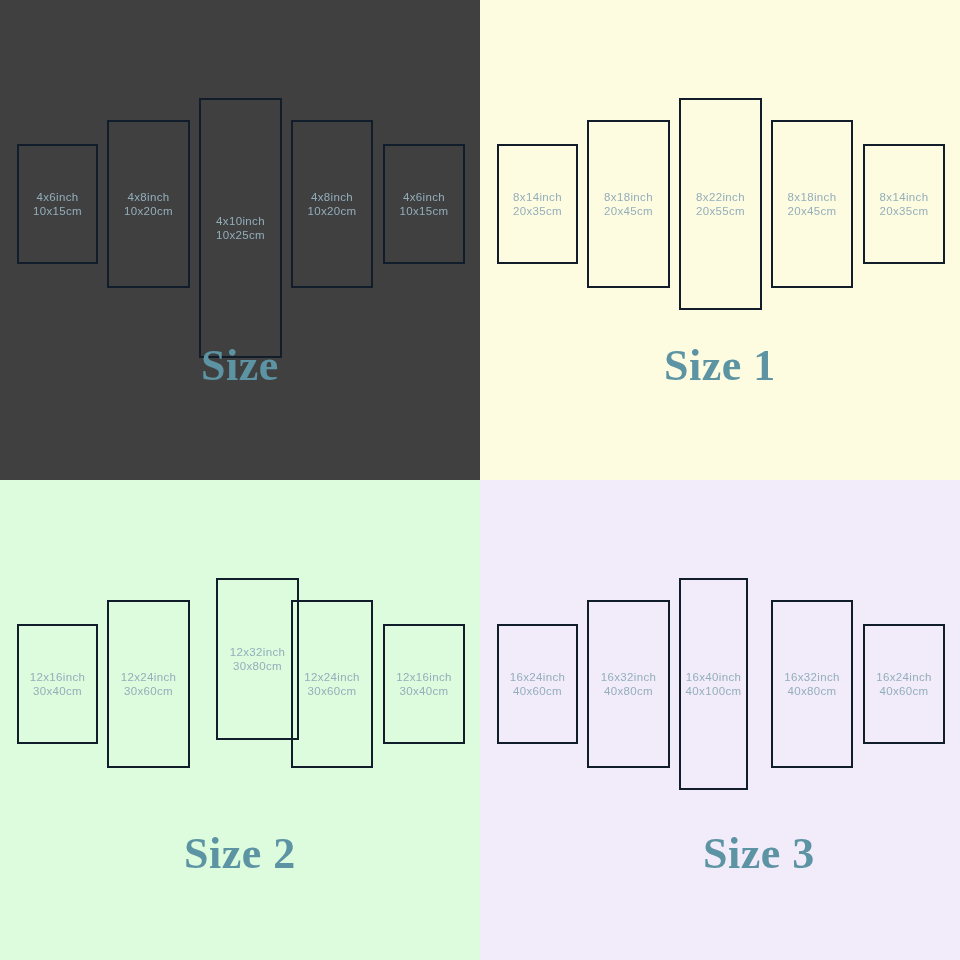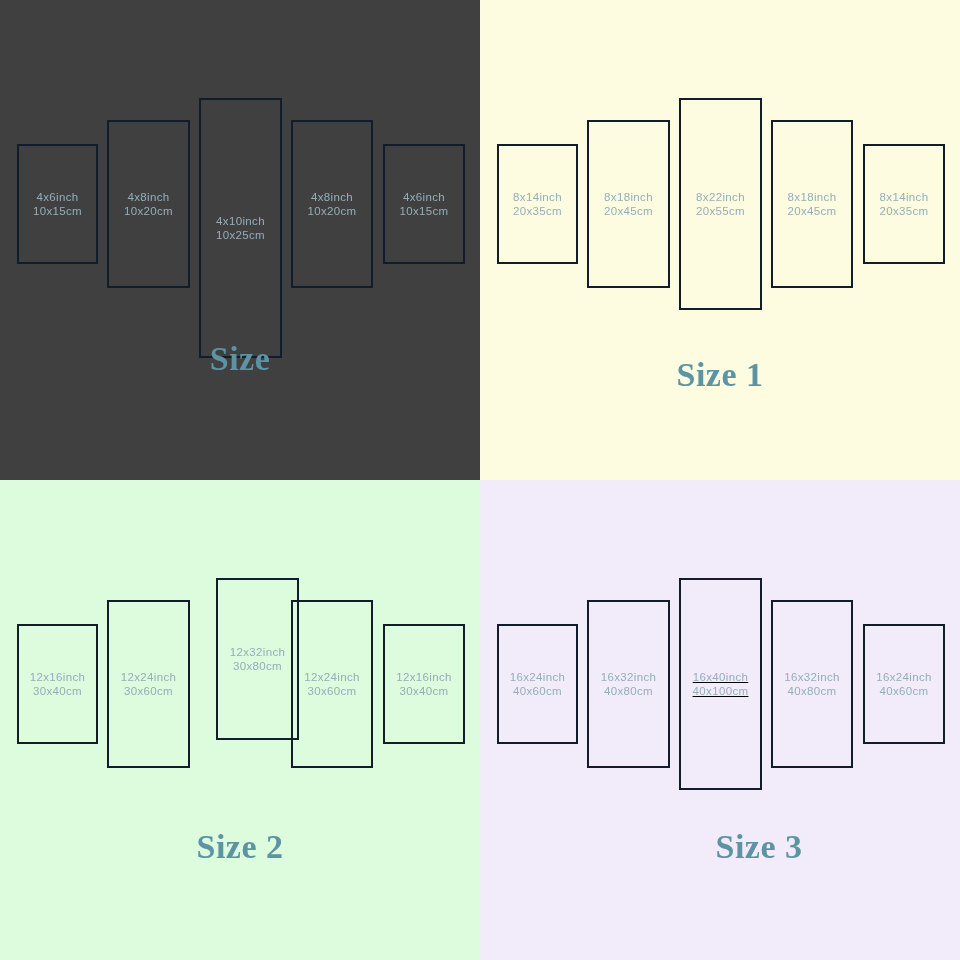--- a/index.html
+++ b/index.html
@@ -56,26 +56,26 @@
     display: block;
   }
 
   .size-title {
     position: absolute;
     left: 0;
     width: 480px;
     text-align: center;
     font-family: "Liberation Serif", serif;
     font-weight: bold;
-    font-size: 34px;
+    font-size: 44px;
     letter-spacing: 0.5px;
     color: #5c94a4;
   }
   .title-tl { top: 340px; }
-  .title-tr { top: 340px; margin-top: 16px; }
+  .title-tr { top: 340px; }
   .title-bl { top: 348px; }
   .title-br { top: 348px; }
 </style>
 </head>
 <body>
 
 <div id="chart-root">
 
   <div class="quadrant q-tl" style="background: #404040;">
     <div class="panel-stage">
@@ -192,21 +192,21 @@
             <span class="lbl-in">16x24inch</span>
             <span class="lbl-cm">40x60cm</span>
           </div>
         </div>
         <div class="panel" style="left: 107px; width: 83px; height: 168px; top: 120px; border-color: rgb(17, 29, 43);">
           <div class="panel-label" style="color: rgb(147, 174, 187);">
             <span class="lbl-in">16x32inch</span>
             <span class="lbl-cm">40x80cm</span>
           </div>
         </div>
-        <div class="panel" style="left: 199px; width: 83px; height: 212px; top: 98px; border-color: rgb(17, 29, 43); text-decoration: underline;">
+        <div class="panel" style="left: 199px; width: 69px; height: 212px; top: 98px; border-color: rgb(17, 29, 43);">
           <div class="panel-label" style="color: rgb(147, 174, 187);">
             <span class="lbl-in">16x40inch</span>
             <span class="lbl-cm">40x100cm</span>
           </div>
         </div>
         <div class="panel" style="left: 291px; width: 82px; height: 168px; top: 120px; border-color: rgb(17, 29, 43);">
           <div class="panel-label" style="color: rgb(147, 174, 187);">
             <span class="lbl-in">16x32inch</span>
             <span class="lbl-cm">40x80cm</span>
           </div>

